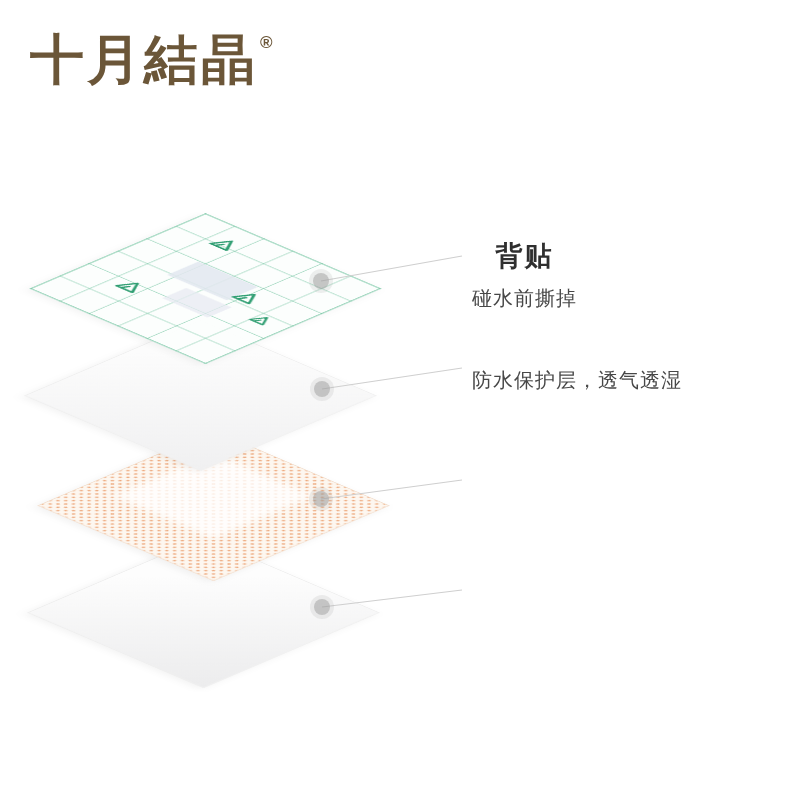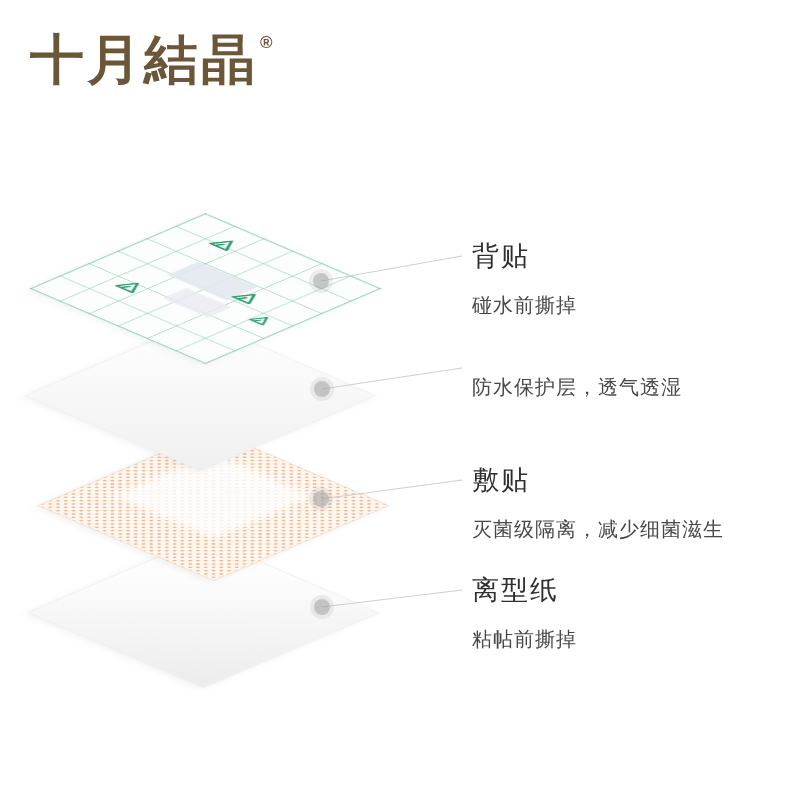--- a/index.html
+++ b/index.html
@@ -129,27 +129,28 @@
     position: absolute;
     left: 472px;
     z-index: 7;
   }
   .label-1 { top: 242px; }
   .label-2 { top: 354px; }
   .label-3 { top: 466px; }
   .label-4 { top: 576px; }
   .label-title {
     font-size: 27px;
-    font-weight: 400;
+    font-weight: 700;
     color: #2f2f2f;
     letter-spacing: 2px;
     line-height: 1.1;
+    text-align: center;
   }
   .label-desc {
-    margin-top: 21px;
+    margin-top: 14px;
     font-size: 20px;
     color: #474747;
     letter-spacing: 1px;
     line-height: 1.25;
     white-space: nowrap;
   }
 </style>
 </head>
 <body>
 
@@ -215,22 +216,14 @@
     </g>
   </svg>
 
   <div class="label label-1">
     <div class="label-title">背贴</div>
     <div class="label-desc">碰水前撕掉</div>
   </div>
   <div class="label label-2">
     <div class="label-desc">防水保护层，透气透湿</div>
   </div>
-  <div class="label label-3">
-    <div class="label-title">敷贴</div>
-    <div class="label-desc">灭菌级隔离，减少细菌滋生</div>
-  </div>
-  <div class="label label-4">
-    <div class="label-title">离型纸</div>
-    <div class="label-desc">粘帖前撕掉</div>
-  </div>
 
 </div>
 
 </body></html>

